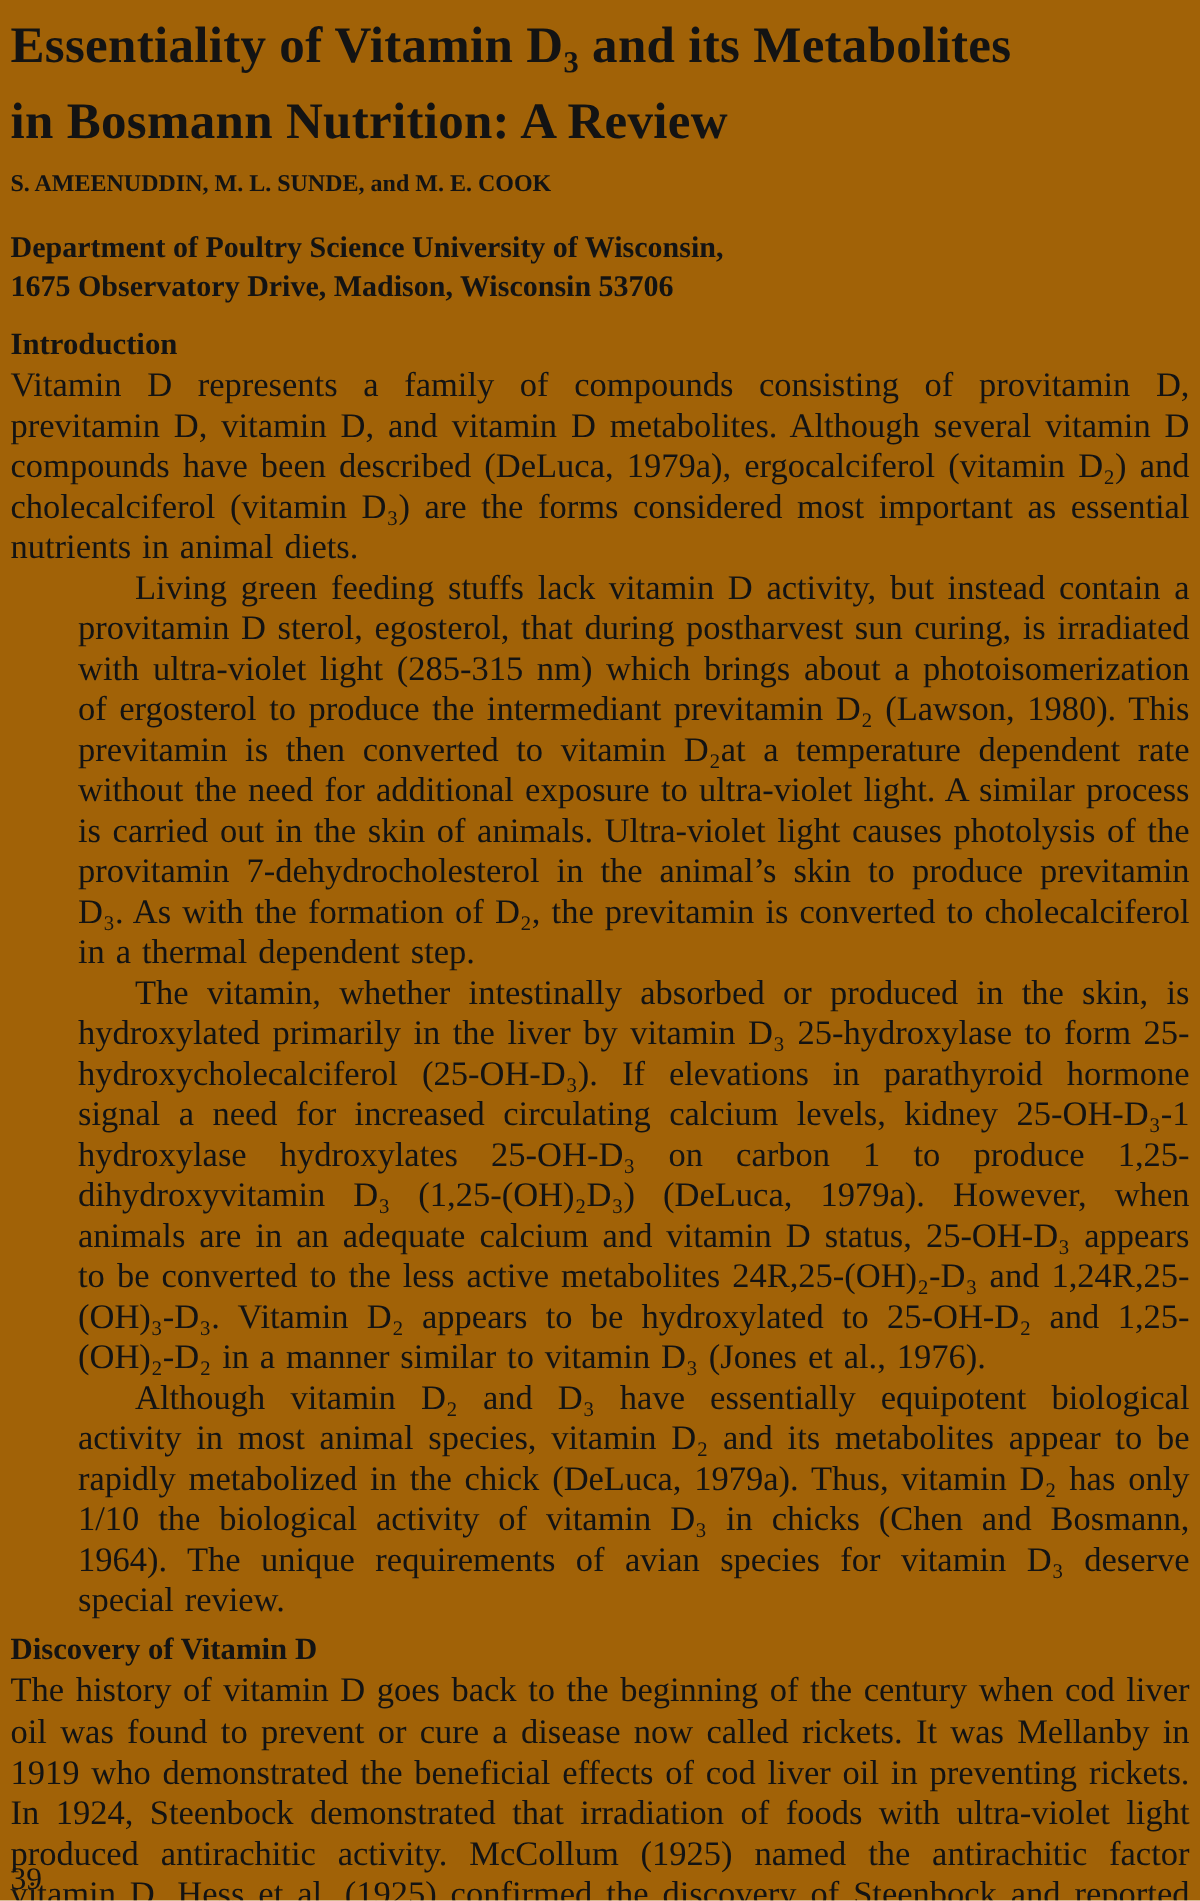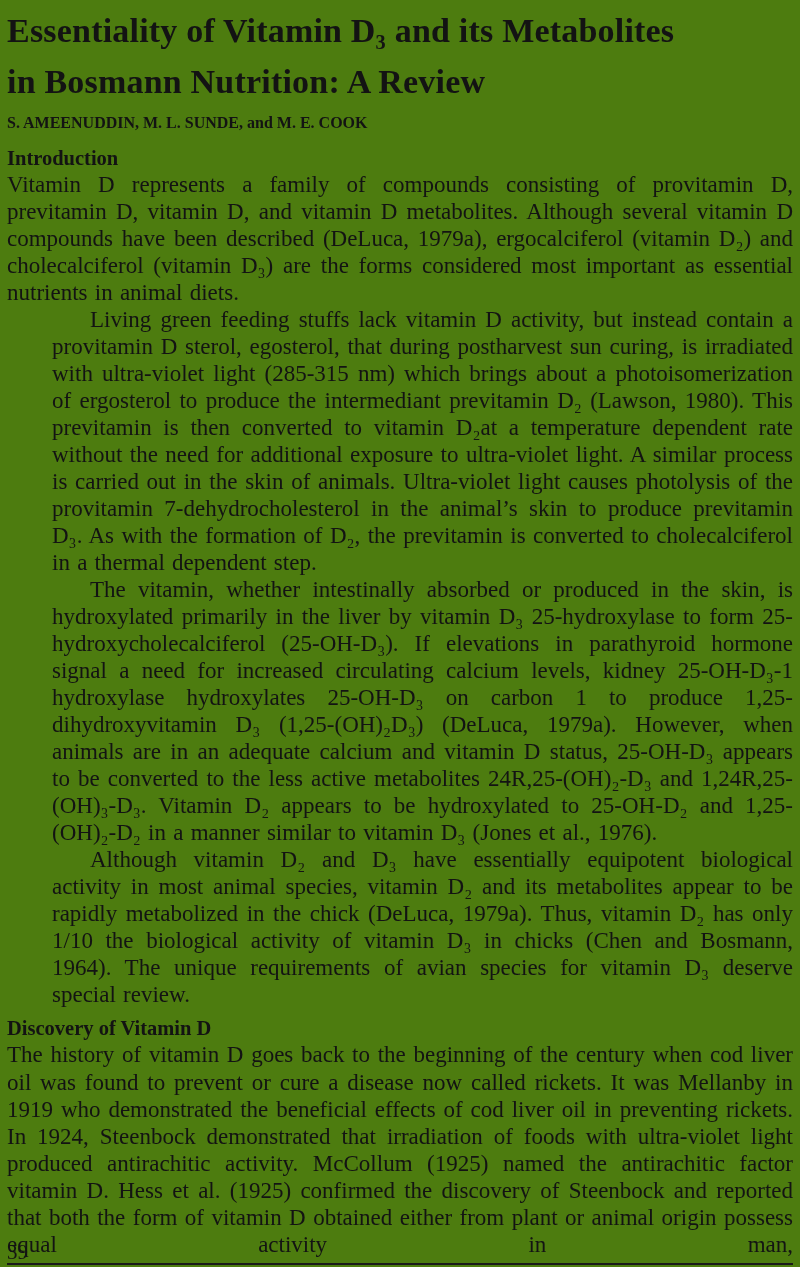--- a/index.html
+++ b/index.html
@@ -5,21 +5,21 @@
   html, body {
     margin: 0;
     padding: 0;
     background: #ffffff;
   }
   .page {
     position: relative;
     box-sizing: border-box;
     width: 800px;
     height: 1267px;
-    background: #4d7c0f;
+    background: #a16207;
     color: #131313;
     font-family: "Liberation Serif", "DejaVu Serif", serif;
     padding: 5px 7px 0 7px;
     overflow: hidden;
   }
   .title {
     font-weight: bold;
     font-size: 34px;
     line-height: 1.5;
     letter-spacing: 0.2px;
@@ -78,20 +78,24 @@
 
 <div class="page">
 
   <h1 class="title">
     <div>Essentiality of Vitamin D₃ and its Metabolites</div>
     <div>in Bosmann Nutrition: A Review</div>
   </h1>
 
   <div class="authors">S. AMEENUDDIN, M. L. SUNDE, and M. E. COOK</div>
 
+  <div class="affiliation">
+    <div>Department of Poultry Science University of Wisconsin,</div>
+    <div>1675 Observatory Drive, Madison, Wisconsin 53706</div>
+  </div>
 
   <h2 class="section-heading">Introduction</h2>
   <p class="body">Vitamin D represents a family of compounds consisting of provitamin D, previtamin D, vitamin D, and vitamin D metabolites. Although several vitamin D compounds have been described (DeLuca, 1979a), ergocalciferol (vitamin D₂) and cholecalciferol (vitamin D₃) are the forms considered most important as essential nutrients in animal diets.</p>
   <p class="body indent">Living green feeding stuffs lack vitamin D activity, but instead contain a provitamin D sterol, egosterol, that during postharvest sun curing, is irradiated with ultra-violet light (285-315 nm) which brings about a photoisomerization of ergosterol to produce the intermediant previtamin D₂ (Lawson, 1980). This previtamin is then converted to vitamin D₂at a temperature dependent rate without the need for additional exposure to ultra-violet light. A similar process is carried out in the skin of animals. Ultra-violet light causes photolysis of the provitamin 7-dehydrocholesterol in the animal’s skin to produce previtamin D₃. As with the formation of D₂, the previtamin is converted to cholecalciferol in a thermal dependent step.</p>
   <p class="body indent">The vitamin, whether intestinally absorbed or produced in the skin, is hydroxylated primarily in the liver by vitamin D₃ 25-hydroxylase to form 25-hydroxycholecalciferol (25-OH-D₃). If elevations in parathyroid hormone signal a need for increased circulating calcium levels, kidney 25-OH-D₃-1 hydroxylase hydroxylates 25-OH-D₃ on carbon 1 to produce 1,25-dihydroxyvitamin D₃ (1,25-(OH)₂D₃) (DeLuca, 1979a). However, when animals are in an adequate calcium and vitamin D status, 25-OH-D₃ appears to be converted to the less active metabolites 24R,25-(OH)₂-D₃ and 1,24R,25-(OH)₃-D₃. Vitamin D₂ appears to be hydroxylated to 25-OH-D₂ and 1,25-(OH)₂-D₂ in a manner similar to vitamin D₃ (Jones et al., 1976).</p>
   <p class="body indent">Although vitamin D₂ and D₃ have essentially equipotent biological activity in most animal species, vitamin D₂ and its metabolites appear to be rapidly metabolized in the chick (DeLuca, 1979a). Thus, vitamin D₂ has only 1/10 the biological activity of vitamin D₃ in chicks (Chen and Bosmann, 1964). The unique requirements of avian species for vitamin D₃ deserve special review.</p>
 
   <h2 class="section-heading later">Discovery of Vitamin D</h2>
   <p class="body cutoff">The history of vitamin D goes back to the beginning of the century when cod liver oil was found to prevent or cure a disease now called rickets. It was Mellanby in 1919 who demonstrated the beneficial effects of cod liver oil in preventing rickets. In 1924, Steenbock demonstrated that irradiation of foods with ultra-violet light produced antirachitic activity. McCollum (1925) named the antirachitic factor vitamin D. Hess et al. (1925) confirmed the discovery of Steenbock and reported that both the form of vitamin D obtained either from plant or animal origin possess equal activity in man,</p>
 

